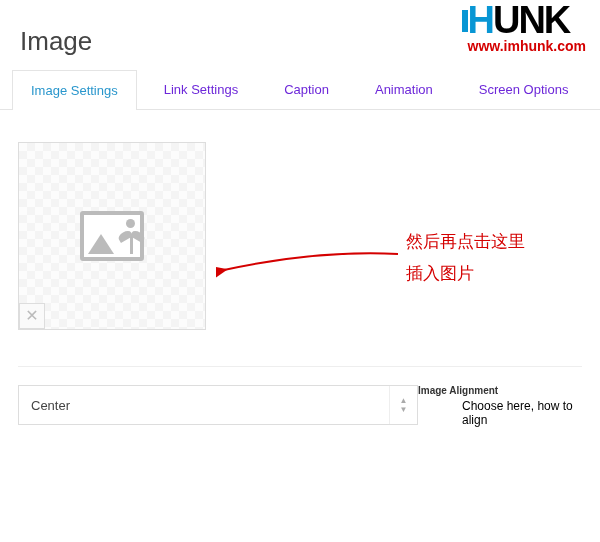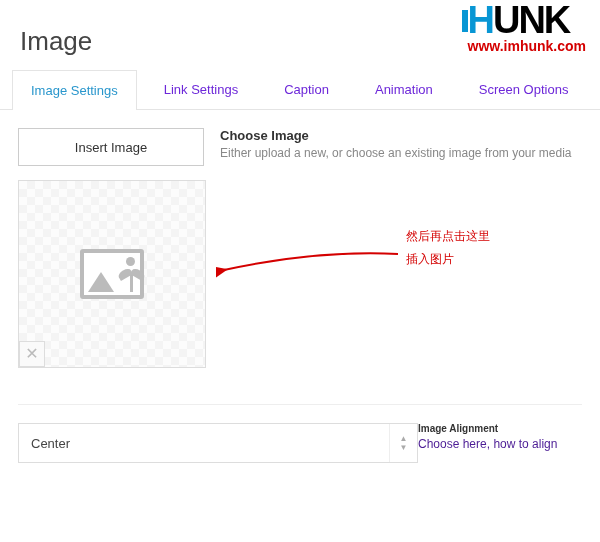--- a/index.html
+++ b/index.html
@@ -25,29 +25,29 @@
 .ph-icon { width: 64px; height: 50px; border: 4px solid #bbb; border-radius: 3px; position: relative; background: #fff; }
 .ph-icon::before { content: ""; position: absolute; bottom: 3px; left: 4px; width: 0; height: 0; border-left: 13px solid transparent; border-right: 13px solid transparent; border-bottom: 20px solid #bbb; }
 .ph-icon::after { content: ""; position: absolute; top: 4px; right: 5px; width: 9px; height: 9px; border-radius: 50%; background: #bbb; }
 .palm { position: absolute; bottom: 3px; right: 7px; width: 3px; height: 18px; background: #bbb; }
 .palm::before, .palm::after { content: ""; position: absolute; top: -4px; width: 14px; height: 8px; background: #bbb; border-radius: 50% 50% 0 0; }
 .palm::before { left: -12px; transform: rotate(-30deg); }
 .palm::after { right: -12px; transform: rotate(30deg); }
 .del-btn { position: absolute; bottom: 1px; left: 1px; width: 26px; height: 26px; border: 1px solid #ddd; background: #fafafa; color: #bbb; font-size: 16px; cursor: pointer; line-height: 22px; }
 .annot { position: absolute; left: 216px; top: 216px; }
 .arrow-svg { position: absolute; left: 0; top: 30px; }
-.annot-text { position: absolute; left: 190px; top: 10px; font-size: 12px; color: #d40000; font-family: Liberation Mono, monospace; line-height: 1.9; white-space: nowrap; }
+.annot-text { position: absolute; left: 190px; top: 10px; font-size: 17px; color: #d40000; font-family: Liberation Sans, sans-serif; line-height: 1.9; white-space: nowrap; }
 .divider { border-top: 1px solid #eee; margin: 18px; }
 .row2 { display: flex; padding: 0 18px; align-items: flex-start; }
 .select-wrap { position: relative; width: 400px; }
 .select { width: 100%; height: 40px; border: 1px solid #ddd; background: #fff; padding: 0 12px; font-size: 13px; color: #444; appearance: none; cursor: pointer; }
 .select-arrows { position: absolute; right: 1px; top: 1px; bottom: 1px; width: 28px; border-left: 1px solid #eee; display: flex; flex-direction: column; align-items: center; justify-content: center; color: #aaa; font-size: 8px; pointer-events: none; }
 .align-label { flex: 1; }
 .align-title { font-size: 10px; font-weight: 600; color: #333; margin-bottom: 3px; }
-.align-desc { font-size: 12px; color: #4c1d95; }
+.align-desc { font-size: 12px; color: #000000; margin-left: 44px; }
 </style>
 </head>
 <body>
 
 <div class="header">
   <h1>Image</h1>
 </div>
 
 <div class="logo">
   <div class="logo-hunk"><span class="logo-h">H</span>UNK</div>
@@ -56,27 +56,20 @@
 
 <div class="tabs">
   <div class="tab active">Image Settings</div>
   <div class="tab">Link Settings</div>
   <div class="tab">Caption</div>
   <div class="tab">Animation</div>
   <div class="tab">Screen Options</div>
 </div>
 
 <div class="content">
-  <div class="row1">
-    <button class="insert-btn">Insert Image</button>
-    <div class="choose">
-      <div class="choose-title">Choose Image</div>
-      <div class="choose-desc">Either upload a new, or choose an existing image from your media</div>
-    </div>
-  </div>
   <div class="preview-wrap">
     <div class="preview">
       <div class="ph-icon">
           <div class="palm"></div>
         </div>
     </div>
     <button class="del-btn">✕</button>
   </div>
 </div>
 

